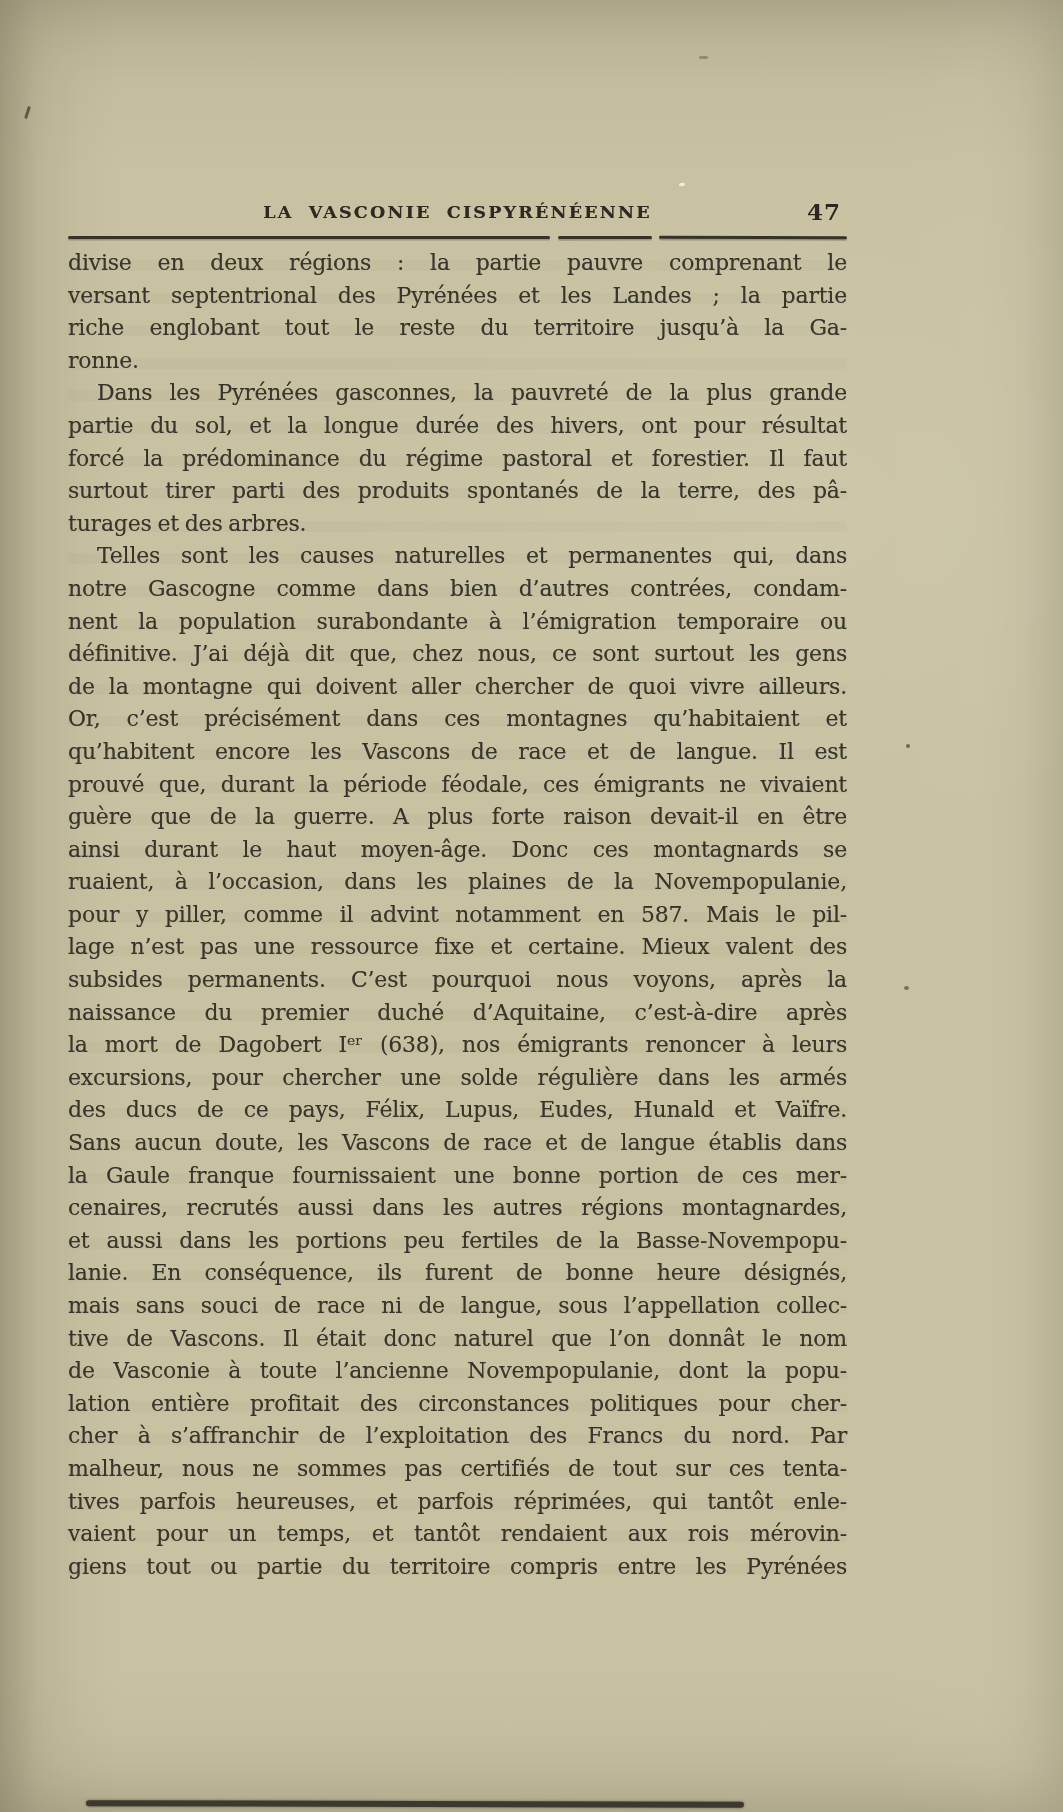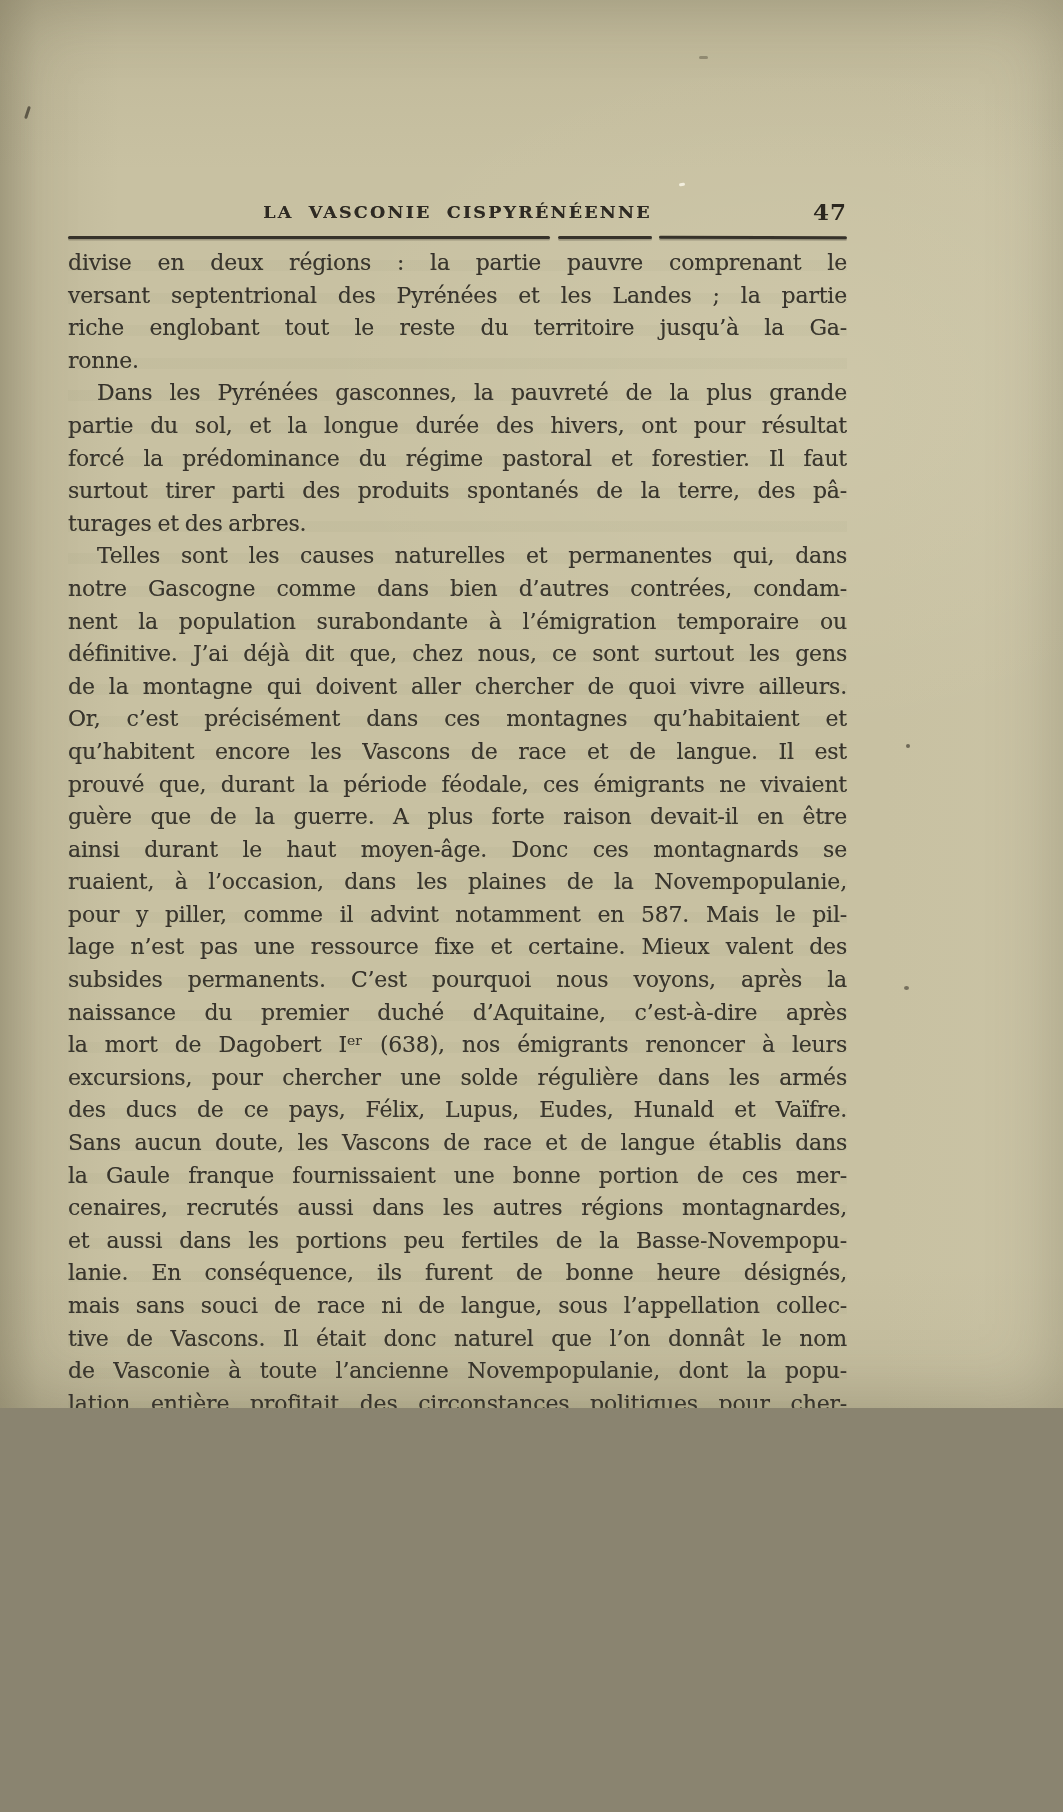--- a/index.html
+++ b/index.html
@@ -1,18 +1,18 @@
 <!DOCTYPE html>
 <html><head>
 <meta charset="utf-8">
 <style>
   html,body{margin:0;padding:0;background:#8a8470;}
   .page{
     position:relative;
-    width:1063px;height:1408px;
+    width:1063px;height:1812px;
     overflow:hidden;
     font-family:"DejaVu Serif","DejaVu Sans","Liberation Serif",serif;
     background:
       radial-gradient(ellipse 700px 500px at 75% 28%, rgba(255,252,230,0.10), rgba(255,252,230,0) 70%),
       linear-gradient(180deg, rgba(148,140,112,0.22) 0px, rgba(148,140,112,0.08) 90px, rgba(148,140,112,0) 170px),
       linear-gradient(90deg, rgba(120,112,86,0.30) 0px, rgba(120,112,86,0.10) 38px, rgba(120,112,86,0) 120px),
       linear-gradient(270deg, rgba(205,199,170,0.35) 0px, rgba(205,199,170,0) 180px),
       linear-gradient(0deg, rgba(140,132,104,0.12) 0px, rgba(140,132,104,0) 140px),
       #c8c1a2;
     box-shadow: inset 0 0 70px rgba(95,88,66,0.35);
@@ -22,21 +22,21 @@
   }
   .header-title{
     position:absolute; left:0; right:0; top:4px;
     text-align:center;
     font-size:17.5px; font-weight:bold;
     letter-spacing:2.2px; word-spacing:7px;
     color:#2e2a23;
     text-shadow:0 0 0.6px rgba(46,42,35,0.6);
   }
   .page-number{
-    position:absolute; right:0; top:0;
+    position:absolute; right:6px; top:0;
     font-size:23px; font-weight:bold; color:#2c2820;
     letter-spacing:1px;
   }
   .rule{position:absolute; left:68px; top:236px; width:779px; height:5px;}
   .rule .seg{
     position:absolute; top:0; height:3.2px; background:#36322a; border-radius:2px;
     box-shadow:0 1.6px 0 rgba(54,50,42,0.30);
   }
   .rule .seg1{left:0; width:482px;}
   .rule .seg2{left:490px; width:94px; transform:rotate(-0.15deg);}

